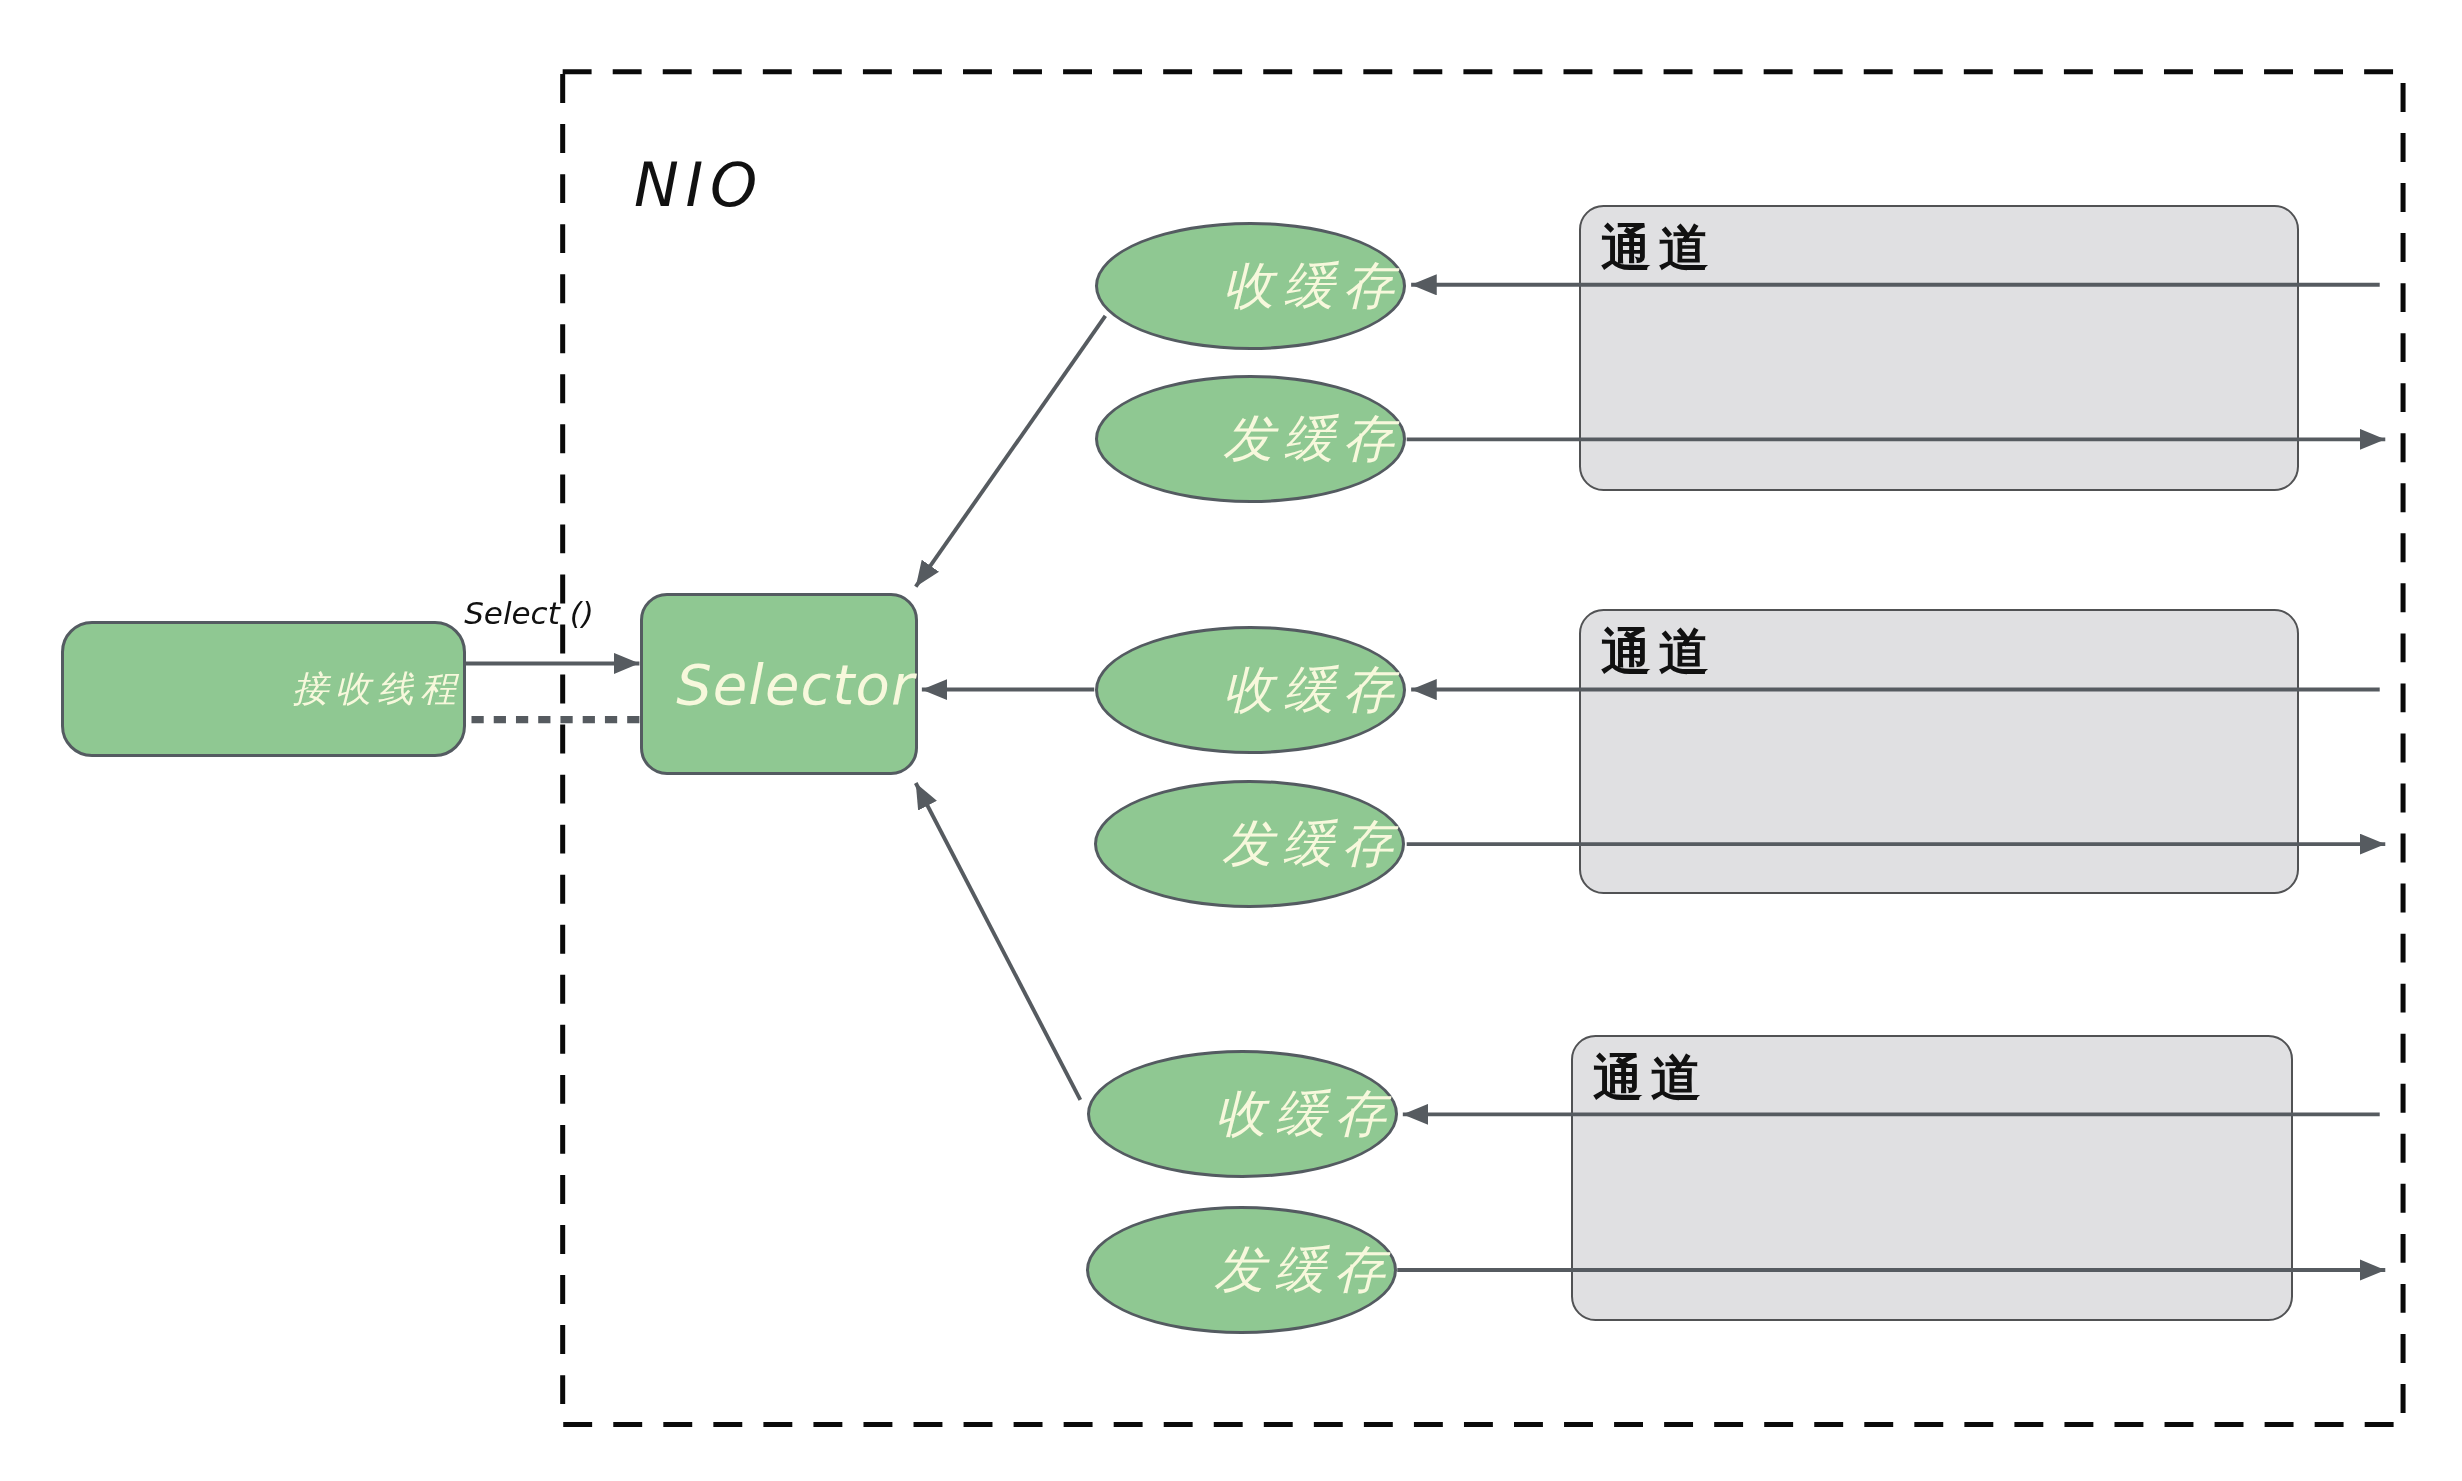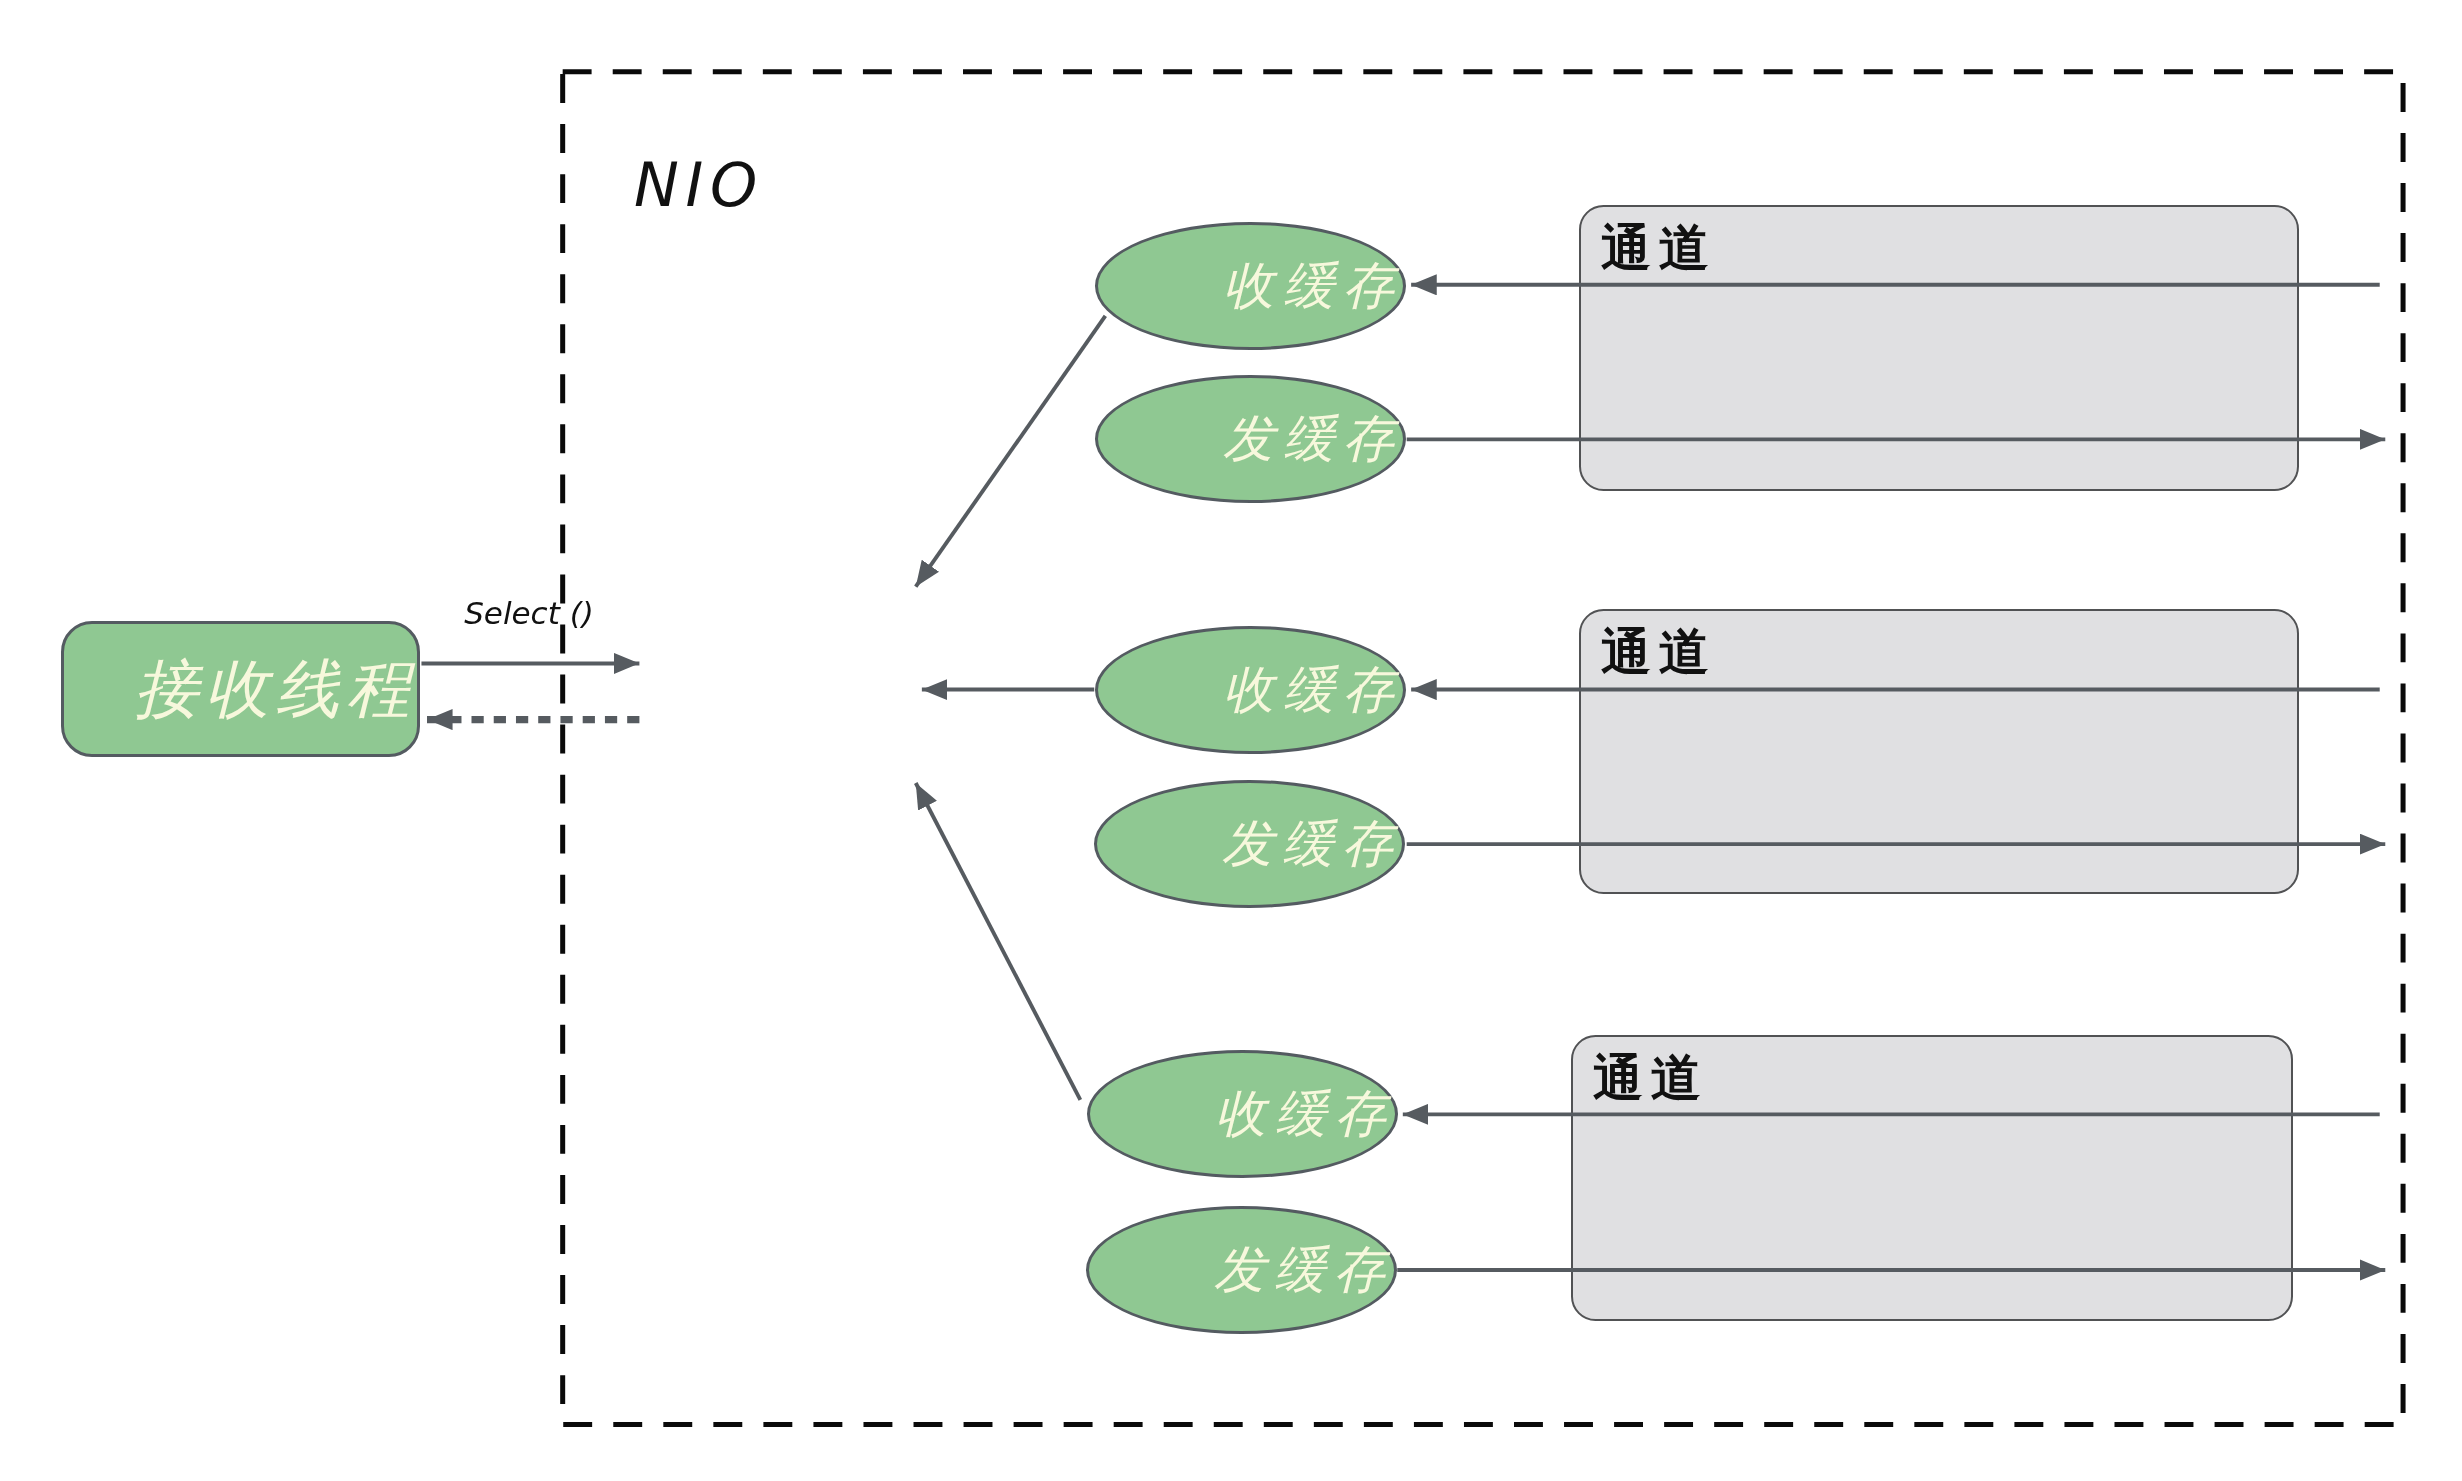--- a/index.html
+++ b/index.html
@@ -29,21 +29,21 @@
   }
 
   .node{
     background:var(--node-fill);border:3.3px solid var(--node-border);
     color:var(--node-text);display:flex;align-items:center;justify-content:flex-end;
     white-space:nowrap;
   }
   .rounded-box{border-radius:31px;}
   .ellipse{border-radius:50%;width:311px;height:128px;font-size:51px;letter-spacing:9px;}
 
-  .receiver-box{left:61px;top:621px;width:359px;height:136px;font-size:64px;letter-spacing:6.7px;}
+  .receiver-box{left:61px;top:621px;width:405px;height:136px;font-size:36px;letter-spacing:6.7px;}
   .selector-box{left:640px;top:593px;width:278px;height:182px;border-radius:27px;font-size:56px;letter-spacing:1.1px;}
 
   .nio-title{
     left:634px;top:155px;font-size:60px;letter-spacing:6.7px;
     color:var(--label-text);line-height:1;
   }
   .select-call-label{
     left:422px;top:598px;width:214px;text-align:center;
     font-size:31px;color:var(--label-text);line-height:1;white-space:nowrap;
   }
@@ -95,20 +95,23 @@
     <path class="conn" d="M2513,2284 L4290,2284" marker-end="url(#arrow)"></path>
   </svg>
 
   <div class="free-label nio-title">NIO</div>
   <div class="free-label select-call-label">Select ()</div>
 
   <div class="node rounded-box receiver-box">
     <span>接收线程</span>
   </div>
 
+  <div class="node selector-box">
+    <span>Selector</span>
+  </div>
 
   <div class="node ellipse" style="left:1095px;top:222px;">
     <span>收缓存</span>
   </div>
   <div class="node ellipse" style="left:1095px;top:375px;">
     <span>发缓存</span>
   </div>
 
   <div class="node ellipse" style="left:1095px;top:626px;">
     <span>收缓存</span>

